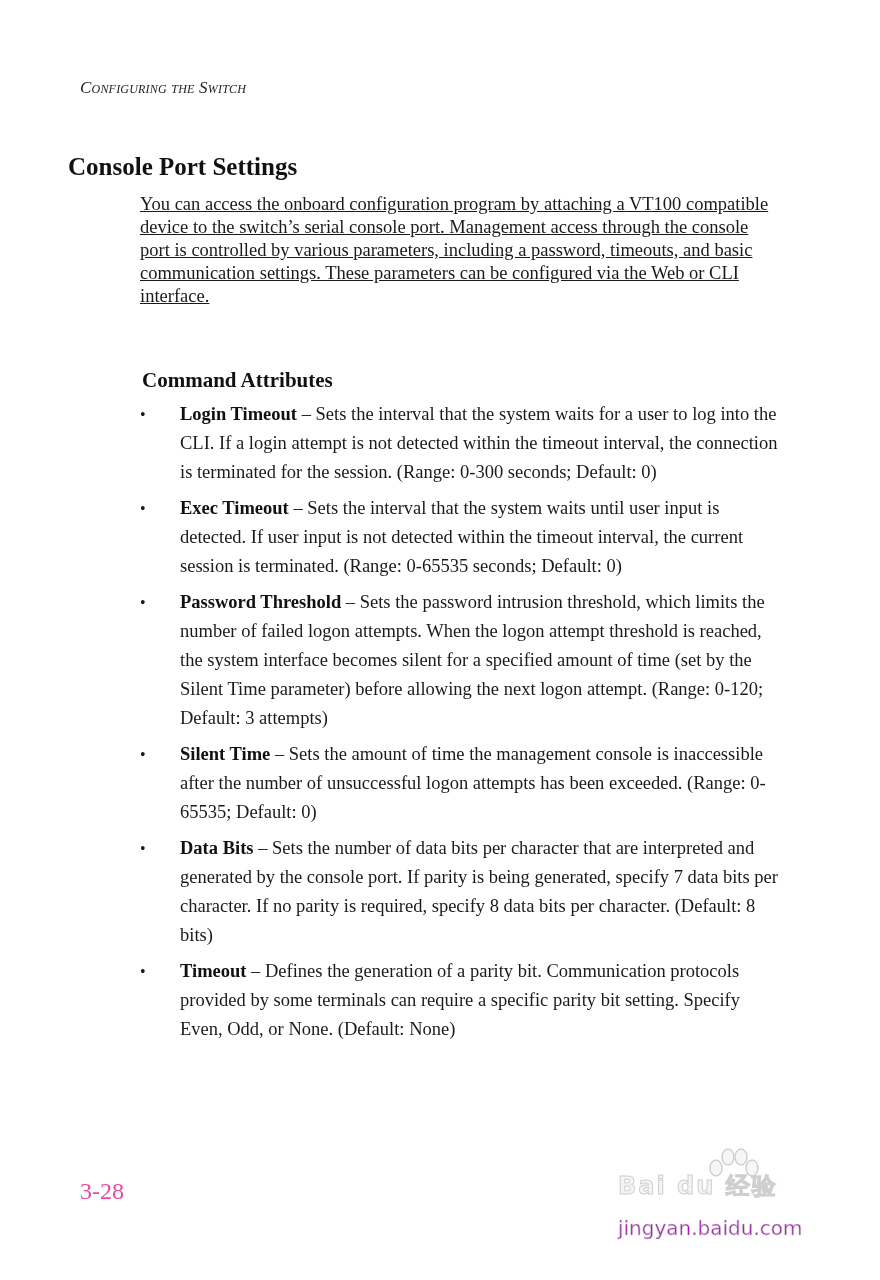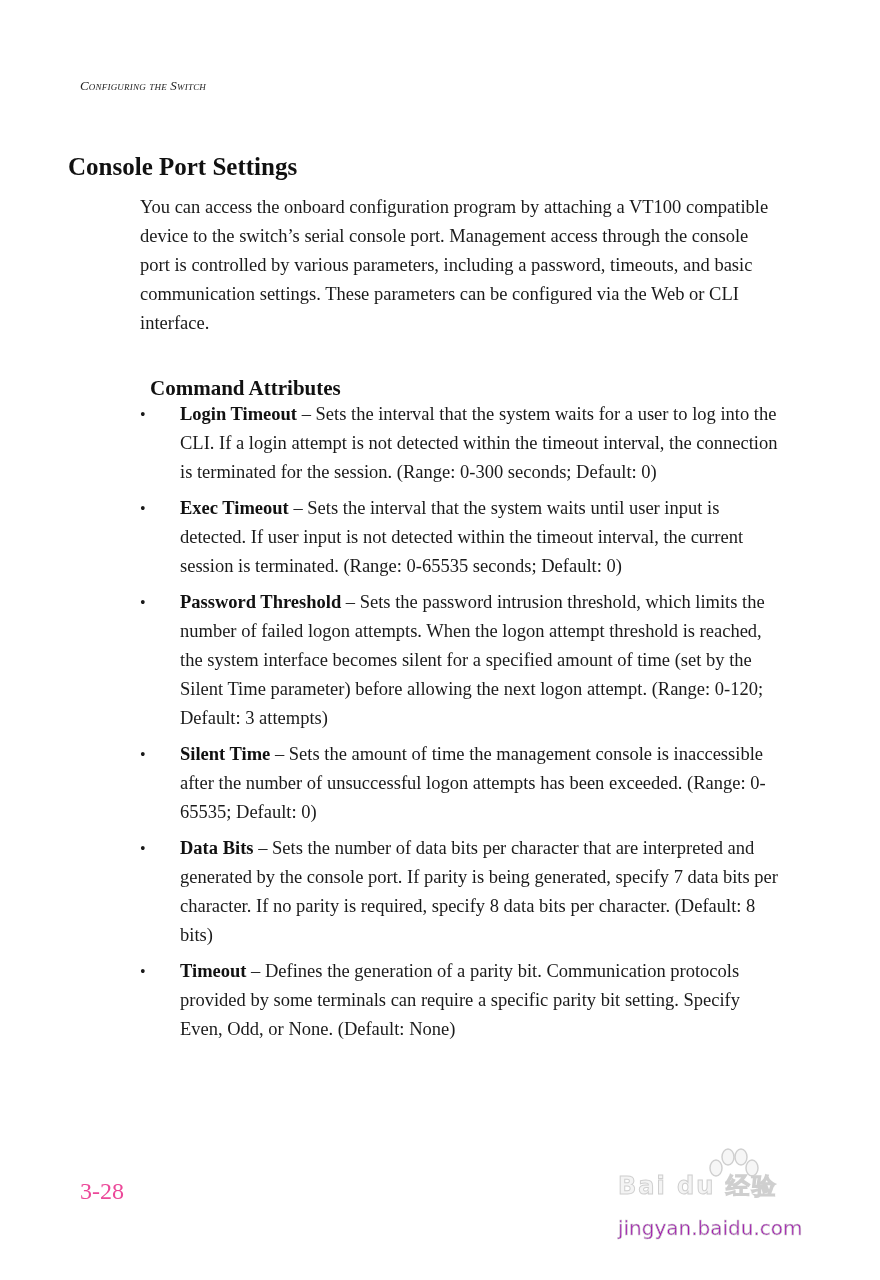--- a/index.html
+++ b/index.html
@@ -12,52 +12,53 @@
       height: 1280px;
       position: relative;
       overflow: hidden;
       font-family: "Liberation Serif", "DejaVu Serif", serif;
       color: #111111;
     }
     .running-header {
       position: absolute;
       left: 80px;
       top: 78px;
-      font-size: 13px;
+      font-size: 17px;
       font-style: italic;
       font-variant: small-caps;
       letter-spacing: 0.2px;
       color: #222;
     }
     .section-title {
       position: absolute;
       left: 68px;
       top: 153px;
       font-size: 25px;
       font-weight: bold;
       margin: 0;
       color: #111;
     }
     .intro {
       position: absolute;
       left: 140px;
       top: 193px;
       width: 640px;
       font-size: 18.5px;
-      line-height: 29px;
+      line-height: 23px;
       margin: 0;
       color: #1a1a1a;
+      text-decoration: underline;
     }
     .subsection-title {
       position: absolute;
       left: 140px;
       top: 366px;
       font-size: 21px;
       font-weight: bold;
-      margin: 10px;
+      margin: 2px;
       color: #111;
     }
     .attr-list {
       position: absolute;
       left: 140px;
       top: 400px;
       width: 640px;
       margin: 0;
       padding: 0;
       list-style: none;

